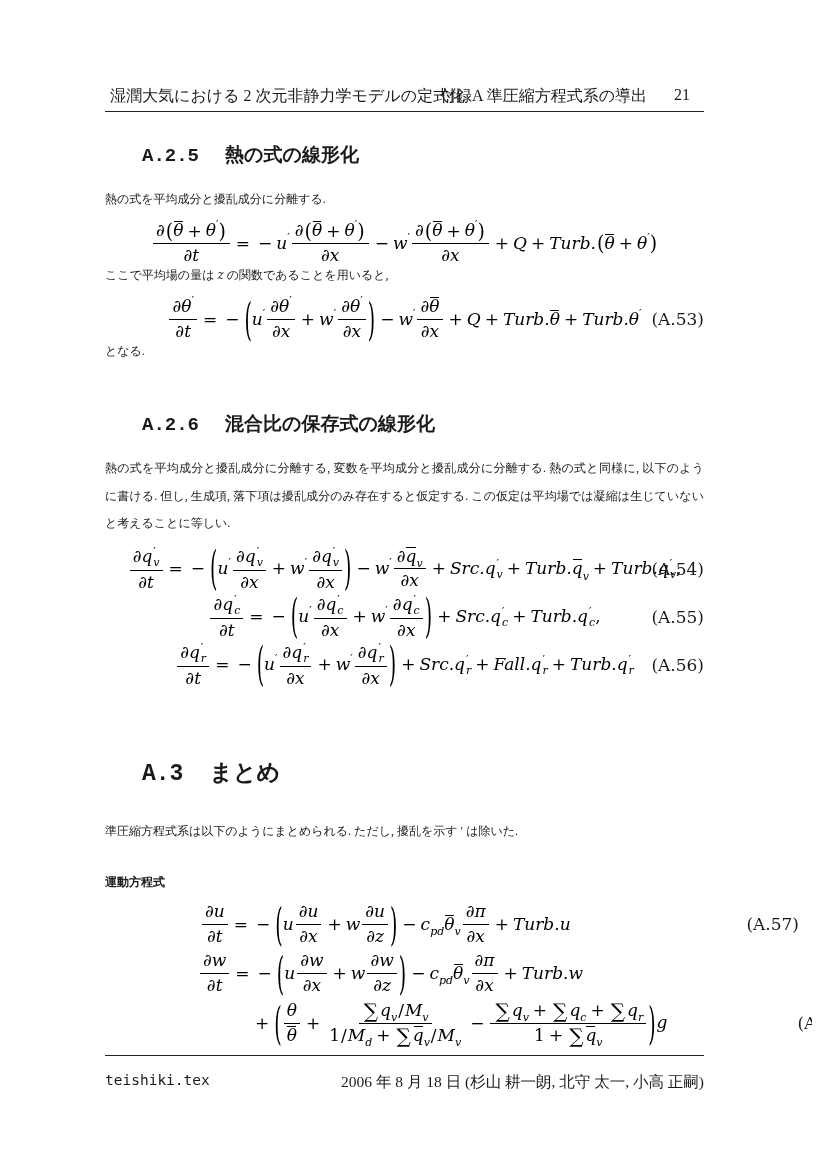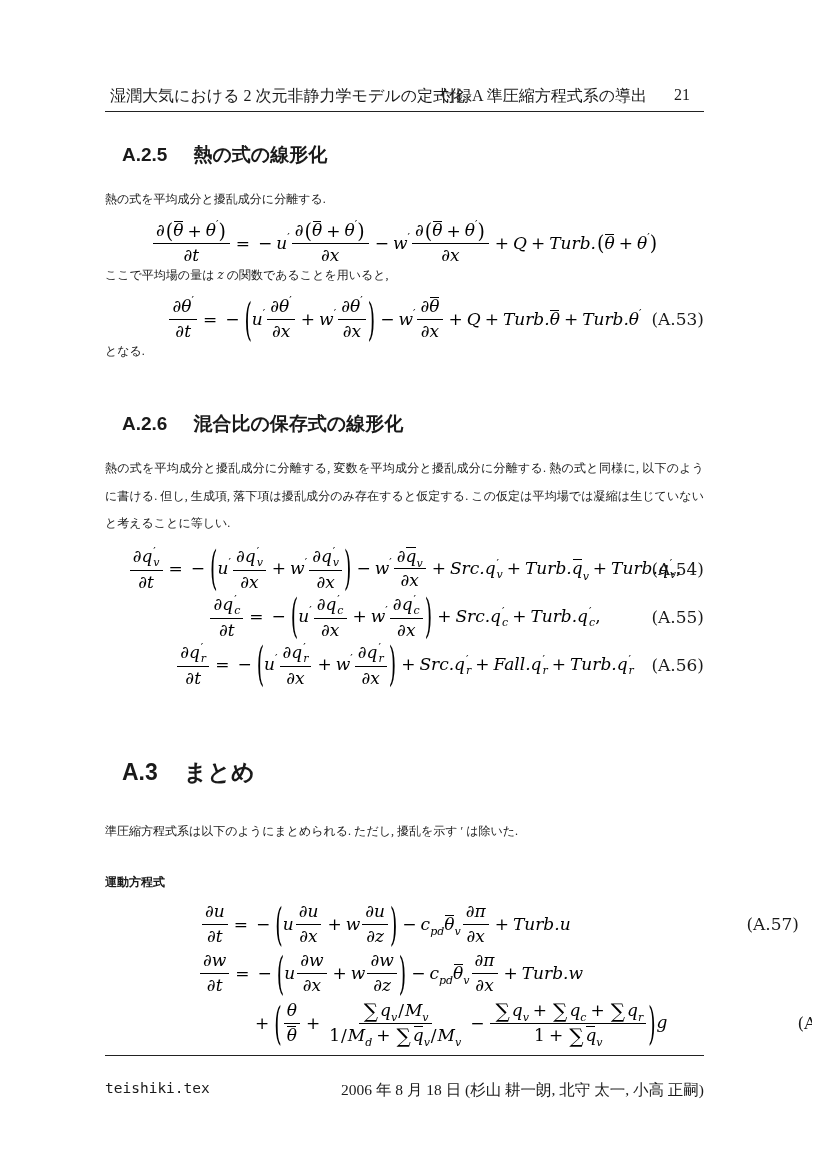--- a/index.html
+++ b/index.html
@@ -9,21 +9,21 @@
 
   
   .runhead{position:absolute;left:105px;width:599px;top:84px;height:27px;
            border-bottom:1.2px solid #222;font-size:16px;white-space:nowrap;}
   .runhead .lt{position:absolute;left:5px;top:2px;}
   .runhead .rgrp{position:absolute;right:14px;top:2px;display:flex;gap:27px;}
 
   
   .sec-head{position:absolute;left:122px;display:flex;align-items:baseline;
             font-weight:bold;white-space:nowrap;}
-  .sec-head .sec-num{font-family:Liberation Sans, sans-serif;}
+  .sec-head .sec-num{font-family:Liberation Mono, monospace;margin-left:20px;}
   .sec-head .sec-title{font-family:"Liberation Sans","DejaVu Sans",sans-serif;}
   .h-sub{font-size:19px;gap:26px;}
   .h-big{font-size:23px;gap:26px;}
 
   
   .para{position:absolute;left:105px;width:599px;font-size:12px;
         line-height:27.5px;margin:0;}
   .para.just{text-align:justify;}
   .ivar{font-family:"DejaVu Serif",serif;font-style:italic;}
 
@@ -55,21 +55,21 @@
   .mfrac{display:inline-flex;flex-direction:column;align-items:center;
          margin:0 2px;}
   .fr-n{display:flex;justify-content:center;border-bottom:1.2px solid #000;
         padding:0 3px 2px 3px;}
   .fr-d{display:flex;justify-content:center;padding:2px 3px 0 3px;}
   .mpar{display:inline-flex;align-items:center;margin:0 1px;}
   .pg{display:inline-block;font-size:19px;line-height:1;transform-origin:50% 50%;}
 
   
   .footer{position:absolute;left:105px;width:599px;top:1055px;
-          border-top:1.2px solid #222;padding-top:24px;display:flex;
+          border-top:1.2px solid #222;padding-top:16px;display:flex;
           justify-content:space-between;font-size:15.5px;}
   .footer .f-left{font-family:"DejaVu Sans Mono","Liberation Mono",monospace;font-size:14.5px;}
 </style>
 </head>
 <body>
 
 <div class="page">
 
   <div class="runhead">
     <span class="lt">湿潤大気における 2 次元非静力学モデルの定式化</span>

